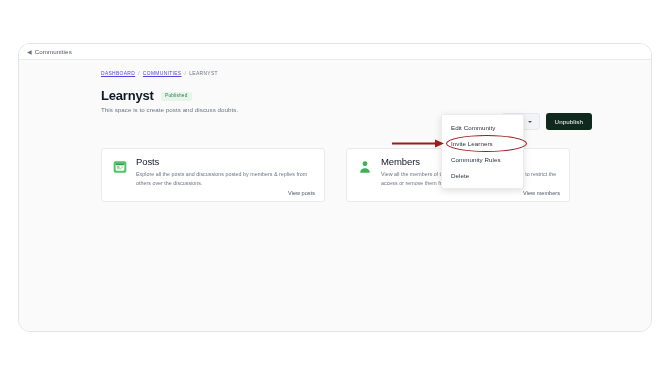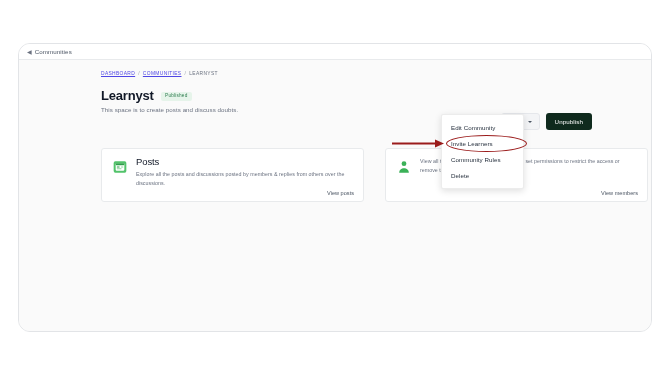--- a/index.html
+++ b/index.html
@@ -162,21 +162,21 @@
 
   
   .cards {
     position: absolute;
     left: 82px;
     top: 88px;
     display: flex;
     gap: 21px;
   }
   .card {
-    width: 263px;
+    width: 224px;
     height: 54px;
     background: #ffffff;
     border: 1px solid #e8eaec;
     border-radius: 3px;
     padding: 8px 9px 7px 9px;
     position: relative;
   }
   .card-inner { display: flex; gap: 8px; }
   .card-icon {
     width: 17px; height: 17px;
@@ -314,20 +314,21 @@
 
         <div class="card">
           <div class="card-inner">
             <div class="card-icon">
               <svg width="16" height="16" viewBox="0 0 24 24" aria-hidden="true">
                 <circle cx="12" cy="7" r="3.6" fill="#3bb158"></circle>
                 <path d="M4.8 20.5c0-4 3.3-6.6 7.2-6.6s7.2 2.6 7.2 6.6z" fill="#3bb158"></path>
               </svg>
             </div>
             <div class="card-text">
+              <div class="card-title">Members</div>
               <div class="card-desc">View all the members of the community and set permissions to restrict the access or remove them from the community.</div>
             </div>
           </div>
           <div class="card-link">View members</div>
         </div>
 
       </div>
     </div>
   </div>
 

